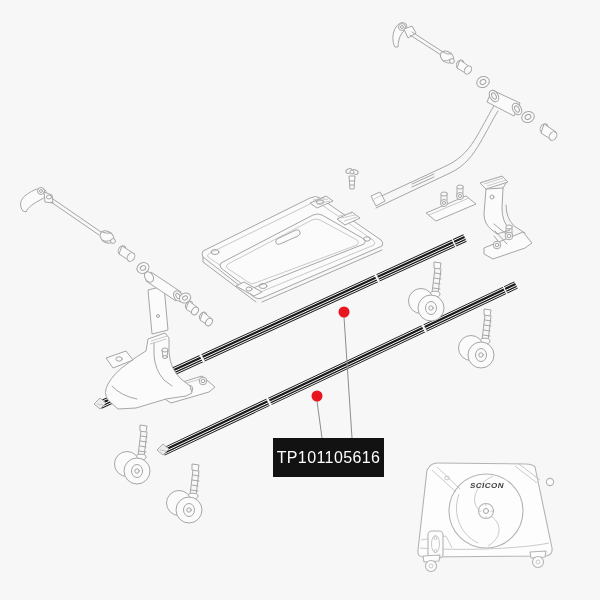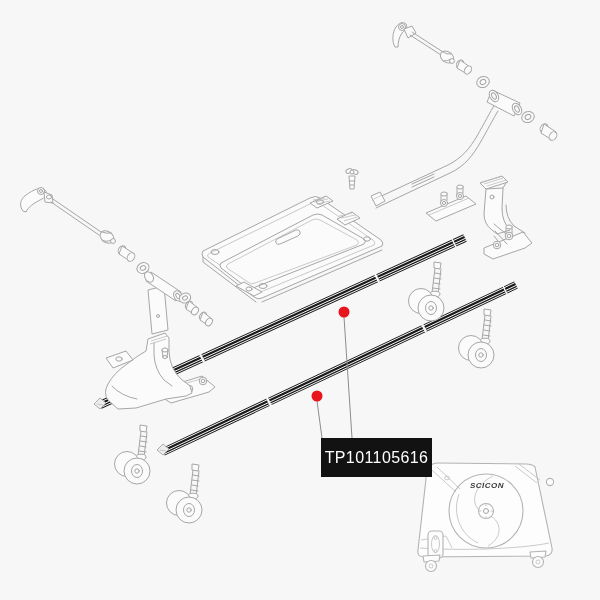--- a/index.html
+++ b/index.html
@@ -17,21 +17,21 @@
   .railline{stroke-width:8;stroke-linecap:butt;fill:none;}
   .stripe{stroke:#f7f7f7;stroke-width:1;fill:none;}
   .notch{stroke:#f7f7f7;stroke-width:2.2;fill:none;}
   .endslash{stroke:#f7f7f7;stroke-width:1.4;fill:none;}
   .cap{fill:#ececec;stroke:#9a9a9a;stroke-width:.8;}
   .callout-line{stroke:#8d8d8d;stroke-width:1;fill:none;}
   .part-label{
     position:absolute;left:273px;top:438px;width:111px;height:39px;
     background:#121212;color:#ffffff;
     display:flex;align-items:center;justify-content:center;
-    font-size:16px;letter-spacing:.4px;margin-left:48px;
+    font-size:16px;letter-spacing:.4px;
   }
   .brand{font-size:8px;font-weight:bold;font-style:italic;letter-spacing:.5px;fill:#3a3a3a;}
 </style>
 </head>
 <body>
 
 <div class="screen">
 <svg width="600" height="600" viewBox="0 0 600 600">
 
   <defs>

